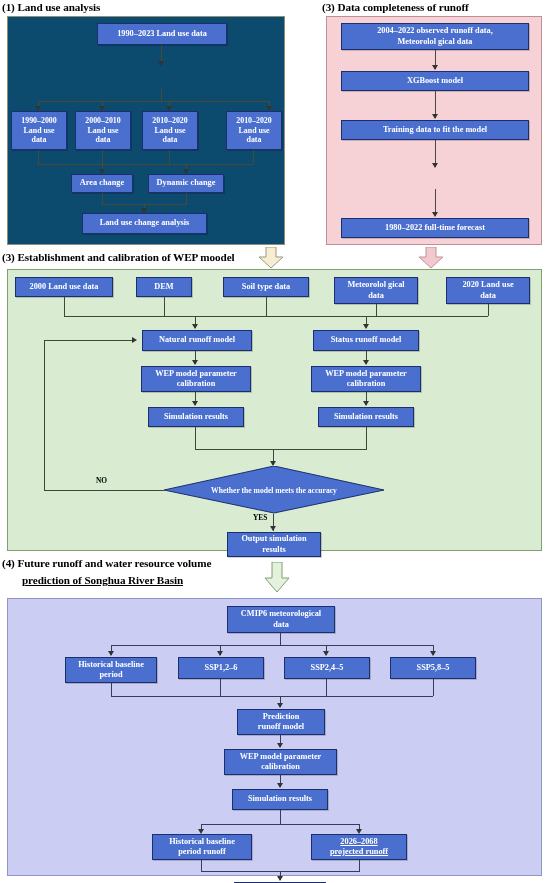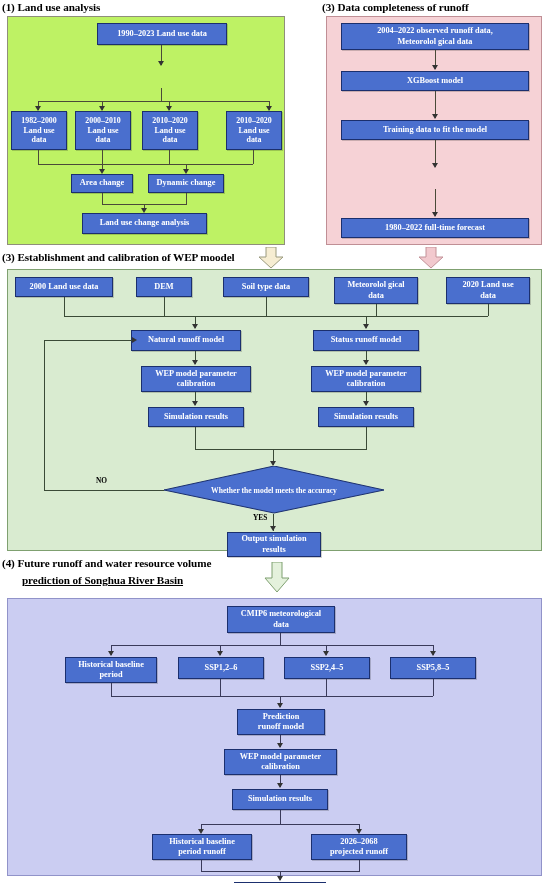--- a/index.html
+++ b/index.html
@@ -7,21 +7,21 @@
     width:550px;height:883px;
     font-family:"Liberation Serif","DejaVu Serif",serif;
     color:#000;
     position:relative;
     overflow:hidden;
   }
   .stage{position:relative;width:550px;height:883px;}
 
   
   .panel{position:absolute;box-sizing:border-box;}
-  .panel.p1{left:7px;top:16px;width:278px;height:229px;background:#bef264;border:1px solid #8f8f7a;}
+  .panel.p1{left:7px;top:16px;width:278px;height:229px;background:#0c4a6e;border:1px solid #8f8f7a;}
   .panel.p2{left:326px;top:16px;width:216px;height:229px;background:#F6D2D6;border:1px solid #c08f95;}
   .panel.p3{left:7px;top:269px;width:535px;height:282px;background:#D9EBD0;border:1px solid #7fa070;}
   .panel.p4{left:7px;top:598px;width:535px;height:278px;background:#CBCDF2;border:1px solid #9193c9;}
 
   .ptitle{position:absolute;font-weight:bold;font-size:11.2px;letter-spacing:-.1px;white-space:pre;}
   .ptitle.t1{left:2px;top:1px;}
   .ptitle.t2{left:322px;top:1px;}
   .ptitle.t3{left:2px;top:251px;}
   .ptitle.t4{left:2px;top:557px;}
   .ptitle.t4b{left:22px;top:574px;text-decoration:underline;}
@@ -88,21 +88,21 @@
     <div class="ln hl" style="left:30px;top:84px;width:231px;"></div>
     <div class="ln vl" style="left:30px;top:84px;height:9px;"></div>
     <div class="ln vl" style="left:94px;top:84px;height:9px;"></div>
     <div class="ln vl" style="left:161px;top:84px;height:9px;"></div>
     <div class="ln vl" style="left:261px;top:84px;height:9px;"></div>
     <div class="arr" style="left:27px;top:89px;"></div>
     <div class="arr" style="left:91px;top:89px;"></div>
     <div class="arr" style="left:158px;top:89px;"></div>
     <div class="arr" style="left:258px;top:89px;"></div>
 
-    <div class="box sm" style="left:3px;top:94px;width:56px;height:39px;white-space:pre-line;">1982–2000
+    <div class="box sm" style="left:3px;top:94px;width:56px;height:39px;white-space:pre-line;">1990–2000
 Land use
 data</div>
     <div class="box sm" style="left:67px;top:94px;width:56px;height:39px;white-space:pre-line;">2000–2010
 Land use
 data</div>
     <div class="box sm" style="left:134px;top:94px;width:56px;height:39px;white-space:pre-line;">2010–2020
 Land use
 data</div>
     <div class="box sm" style="left:218px;top:94px;width:56px;height:39px;white-space:pre-line;">2010–2020
 Land use
@@ -176,21 +176,21 @@
     <div class="ln vl" style="left:258px;top:27px;height:19px;"></div>
     <div class="ln vl" style="left:368px;top:34px;height:12px;"></div>
     <div class="ln vl" style="left:480px;top:34px;height:12px;"></div>
     <div class="ln hl" style="left:56px;top:46px;width:424px;"></div>
 
     <div class="ln vl" style="left:187px;top:46px;height:12px;"></div>
     <div class="ln vl" style="left:358px;top:46px;height:12px;"></div>
     <div class="arr" style="left:184px;top:54px;"></div>
     <div class="arr" style="left:355px;top:54px;"></div>
 
-    <div class="box" style="left:123px;top:60px;width:110px;height:21px;">Natural runoff model</div>
+    <div class="box" style="left:134px;top:60px;width:110px;height:21px;">Natural runoff model</div>
     <div class="ln vl" style="left:187px;top:81px;height:13px;"></div>
     <div class="arr" style="left:184px;top:90px;"></div>
     <div class="box" style="left:133px;top:96px;width:110px;height:26px;white-space:pre-line;">WEP model parameter
 calibration</div>
     <div class="ln vl" style="left:187px;top:122px;height:13px;"></div>
     <div class="arr" style="left:184px;top:131px;"></div>
     <div class="box" style="left:140px;top:137px;width:96px;height:20px;">Simulation results</div>
 
     <div class="box" style="left:305px;top:60px;width:106px;height:21px;">Status runoff model</div>
     <div class="ln vl" style="left:358px;top:81px;height:13px;"></div>
@@ -277,21 +277,21 @@
 
     <div class="ln vl" style="left:272px;top:211px;height:14px;"></div>
     <div class="ln hl" style="left:193px;top:225px;width:158px;"></div>
     <div class="ln vl" style="left:193px;top:225px;height:8px;"></div>
     <div class="ln vl" style="left:351px;top:225px;height:8px;"></div>
     <div class="arr" style="left:190px;top:230px;"></div>
     <div class="arr" style="left:348px;top:230px;"></div>
 
     <div class="box" style="left:144px;top:235px;width:100px;height:26px;white-space:pre-line;">Historical baseline
 period runoff</div>
-    <div class="box" style="left:303px;top:235px;width:96px;height:26px;white-space:pre-line;">2026–2068
+    <div class="box" style="left:303px;top:235px;width:96px;height:26px;white-space:pre-line;text-decoration:underline;">2026–2068
 projected runoff</div>
 
     <div class="ln vl" style="left:193px;top:261px;height:11px;"></div>
     <div class="ln vl" style="left:351px;top:261px;height:11px;"></div>
     <div class="ln hl" style="left:193px;top:272px;width:159px;"></div>
     <div class="ln vl" style="left:272px;top:272px;height:9px;"></div>
     <div class="arr" style="left:269px;top:277px;"></div>
 
     <div class="box" style="left:226px;top:283px;width:92px;height:26px;white-space:pre-line;">Analysis of runoff
 changes</div>

